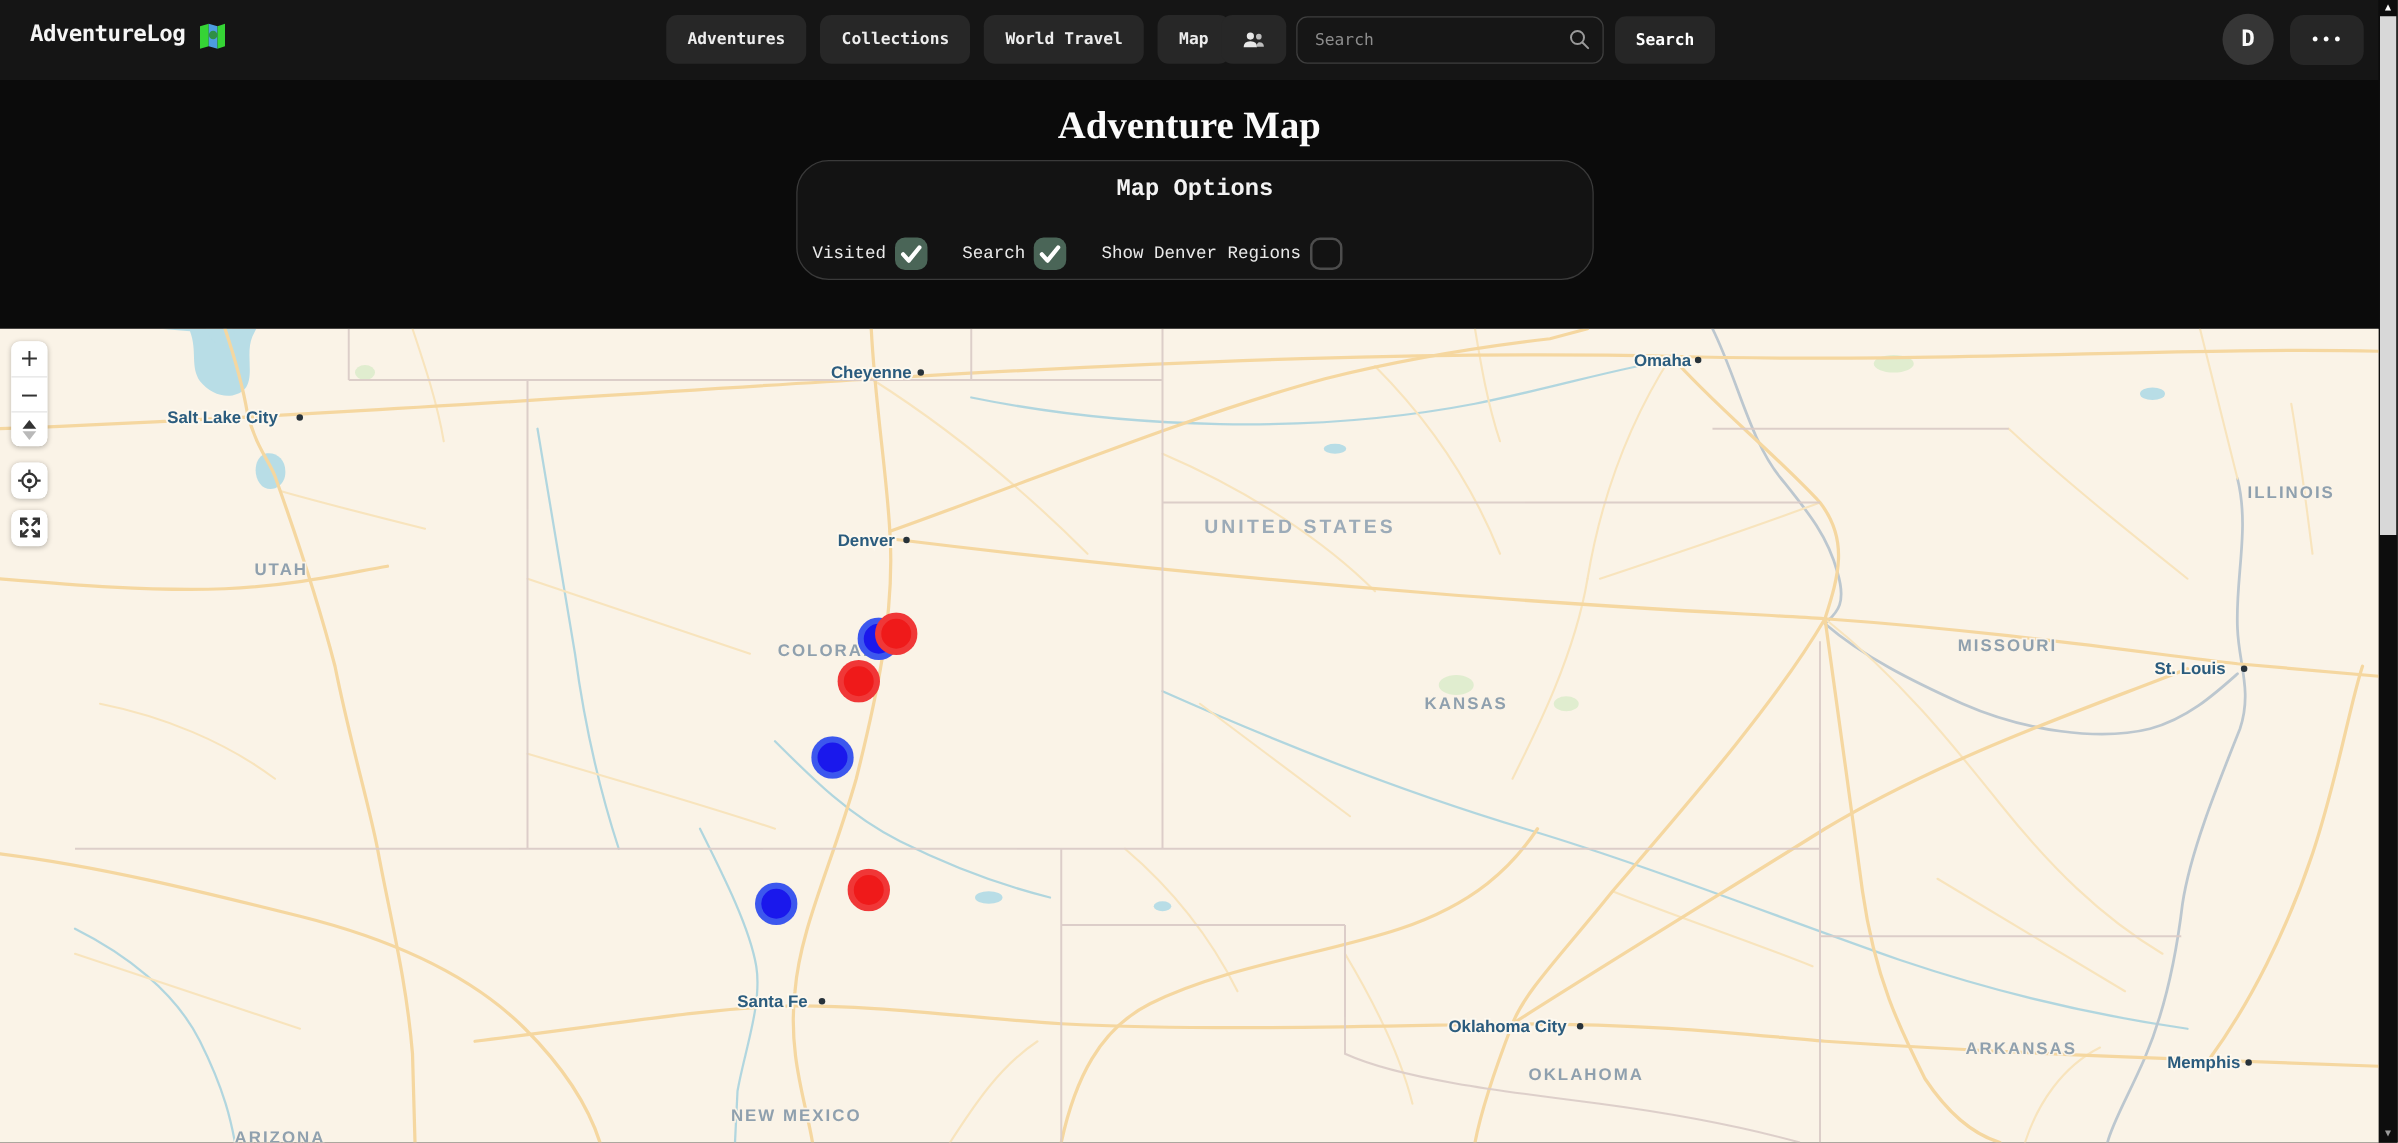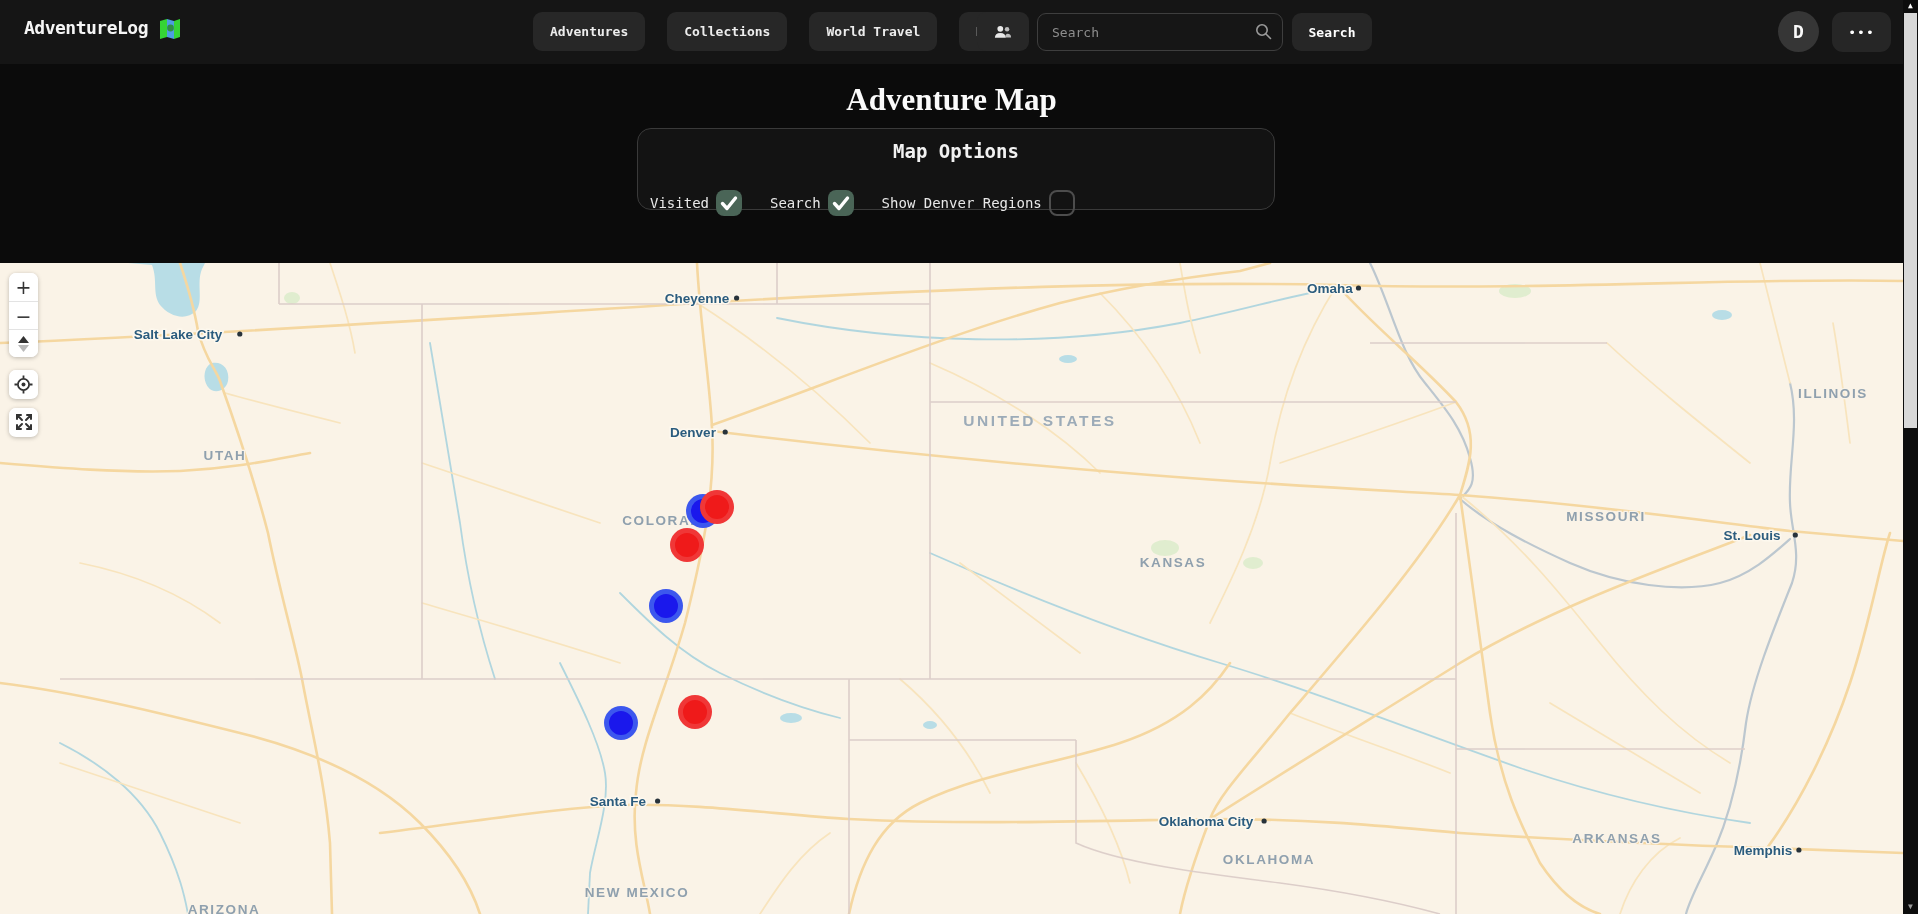--- a/index.html
+++ b/index.html
@@ -3,21 +3,21 @@
 <meta charset="utf-8">
 <style>
   * { margin:0; padding:0; box-sizing:border-box; }
   html,body { width:1918px; height:914px; overflow:hidden; background:#0b0b0b;
               font-family:"DejaVu Sans Mono", monospace; }
 
   
   .topbar { position:absolute; top:0; left:0; width:1903px; height:64px; background:#151515; }
   .brand { position:absolute; left:24px; top:17px; display:flex; align-items:flex-start; gap:10px; cursor:pointer; }
   .brand-name { color:#f5f5f5; font-size:18px; font-weight:bold; letter-spacing:-0.5px; }
-  .nav-row { position:absolute; left:533px; top:12px; display:flex; gap:22px; }
+  .nav-row { position:absolute; left:533px; top:12px; display:flex; gap:11px; }
   .nav-btn { height:39px; padding:0 17px; background:#272727; color:#ededed; border:none;
              border-radius:9px; font-family:inherit; font-size:13px; font-weight:bold; cursor:pointer; }
   .icon-btn { width:52px; display:flex; align-items:center; justify-content:center; }
   .search-wrap { position:absolute; left:1037px; top:13px; width:246px; height:38px; }
   .search-input { width:100%; height:100%; background:#161616; border:1px solid #3e3e3e; border-radius:9px;
                   color:#ddd; font-family:inherit; font-size:13px; padding:0 34px 0 14px; outline:none; }
   .search-input::placeholder { color:#8d8d8d; }
   .search-glyph { position:absolute; right:11px; top:10px; }
   .search-btn { position:absolute; left:1292px; top:13px; height:38px; width:80px; background:#262626;
                 color:#fff; border:none; border-radius:9px; font-family:inherit; font-size:13px;
@@ -25,22 +25,22 @@
   .avatar { position:absolute; left:1778px; top:11px; width:41px; height:41px; border-radius:50%;
             background:#363636; color:#fafafa; display:flex; align-items:center; justify-content:center;
             font-size:18px; font-weight:bold; cursor:pointer; }
   .more-btn { position:absolute; left:1832px; top:12px; width:59px; height:40px; background:#262626;
               border:none; border-radius:11px; color:#fff; font-size:13px; letter-spacing:1px;
               cursor:pointer; font-family:inherit; }
 
   
   .page-title { position:absolute; top:82px; left:0; width:1903px; text-align:center;
                 color:#fbfbfb; font-size:31px; font-weight:bold;font-family:Liberation Serif, serif; }
-  .options-panel { position:absolute; left:637px; top:128px; width:638px; height:82px;
-                   background:#131313; border:1px solid #3a3a3a; border-radius:14px; }
+  .options-panel { position:absolute; left:637px; top:128px; width:638px; height:96px;
+                   background:#131313; border:1px solid #3a3a3a; border-radius:26px;font-family:Liberation Mono, monospace; }
   .options-title { text-align:center; margin-top:11px; color:#f2f2f2; font-size:19px; font-weight:bold; }
   .options-row { position:absolute; left:0; top:48px; width:100%; height:52px; display:flex;
                  align-items:center; padding:0 12px; }
   .cb-group { display:flex; align-items:center; }
   .opt { display:flex; align-items:center; margin-right:28px; }
   .opt-label { color:#e9e9e9; font-size:14px; margin-right:7px; white-space:nowrap; }
   .cb { width:26px; height:26px; border-radius:8px; flex:0 0 auto; cursor:pointer;
         border:2px solid #4d4d4d; background:transparent; }
   .cb.checked { border:none; background:#4a6557; }
   .cb.checked svg { width:26px; height:26px; display:block; }

